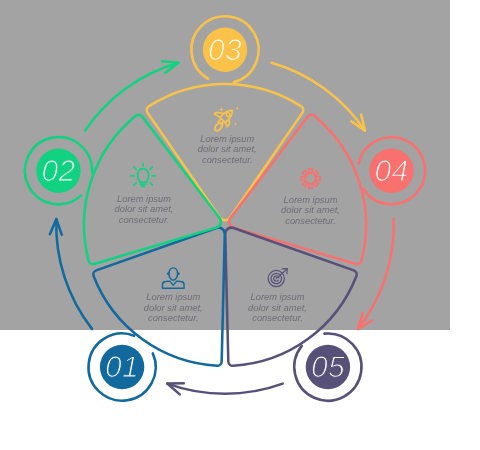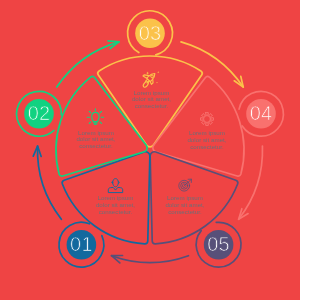--- a/index.html
+++ b/index.html
@@ -1,17 +1,17 @@
 <!DOCTYPE html>
 <html><head>
 <meta charset="utf-8">
 <style>
   html,body{margin:0;padding:0;background:#ffffff;}
   body{width:300px;height:300px;overflow:hidden;font-family:"Liberation Sans",sans-serif;}
-  #stage{position:relative;width:300px;height:300px;background:#ef4444;}
+  #stage{position:relative;width:300px;height:220px;background:#a3a3a3;font-style:italic;}
   svg{display:block;}
   .seg-text{font-size:6.2px;fill:#6e6e76;letter-spacing:0.02px;}
   .badge-num{font-size:20px;fill:#ffffff;letter-spacing:0.2px;}
 </style>
 </head>
 <body>
 
 <div id="stage">
 <svg width="300" height="300" viewBox="0 0 300 300">
   <g id="g-arrows" fill="none" stroke-linecap="round" stroke-linejoin="round">

